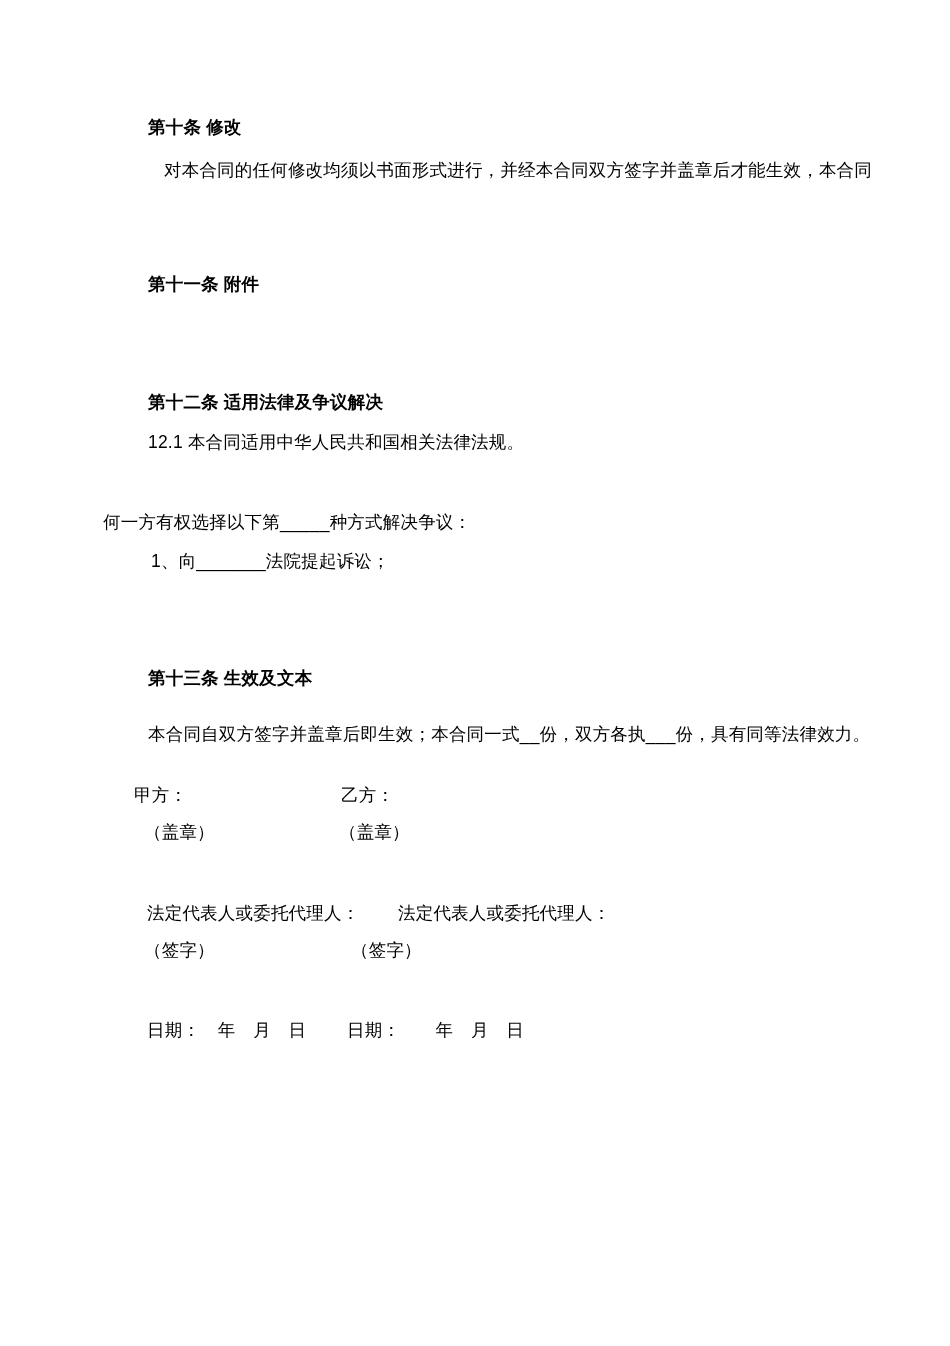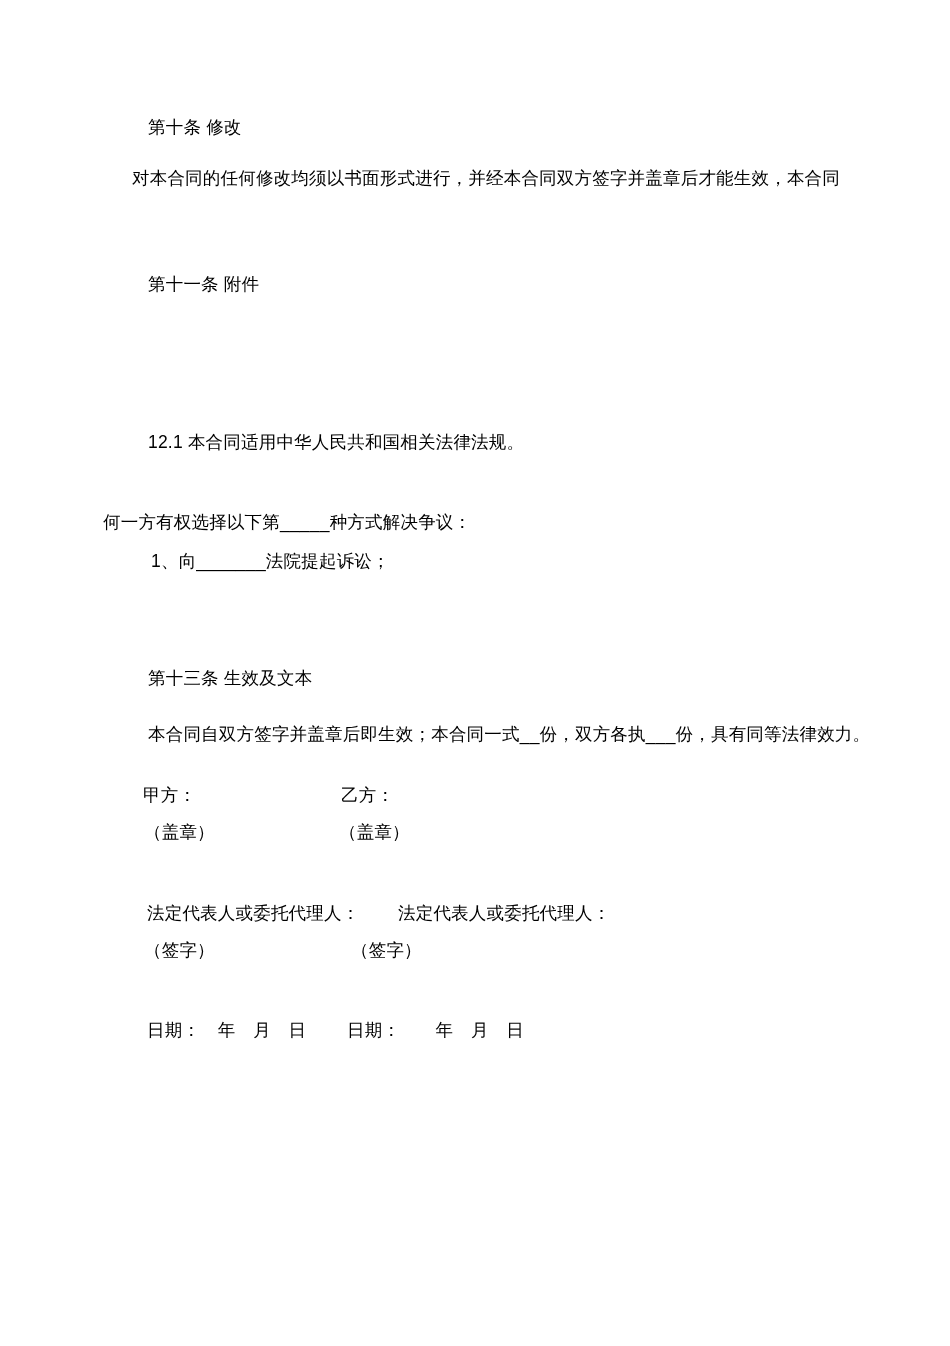--- a/index.html
+++ b/index.html
@@ -18,41 +18,42 @@
   }
   .ln {
     position: absolute;
     white-space: pre;
     font-size: 17.5px;
     line-height: 24px;
     letter-spacing: 0.2px;
     color: #000000;
   }
   .heading {
-    font-weight: 400;
+    font-weight: 700;
   }
 </style>
 </head>
 <body>
 
 <div class="page">
 
   <div class="ln heading" style="top:115px; left:148px;">第十条 修改</div>
-  <div class="ln" style="top:158px; left:132px;margin-top:8px;">对本合同的任何修改均须以书面形式进行，并经本合同双方签字并盖章后才能生效，本合同</div>
+  <div class="ln" style="top:158px; left:164px;">对本合同的任何修改均须以书面形式进行，并经本合同双方签字并盖章后才能生效，本合同</div>
 
   <div class="ln heading" style="top:272px; left:148px;">第十一条 附件</div>
 
+  <div class="ln heading" style="top:390px; left:148px;">第十二条 适用法律及争议解决</div>
   <div class="ln" style="top:430px; left:148px;">12.1 本合同适用中华人民共和国相关法律法规。</div>
   <div class="ln" style="top:510px; left:103px;">何一方有权选择以下第_____种方式解决争议：</div>
   <div class="ln" style="top:549px; left:151px;">1、向_______法院提起诉讼；</div>
 
   <div class="ln heading" style="top:666px; left:148px;">第十三条 生效及文本</div>
   <div class="ln" style="top:706px; left:148px;margin-top:16px;">本合同自双方签字并盖章后即生效；本合同一式__份，双方各执___份，具有同等法律效力。</div>
 
-  <div class="ln" style="top:783px; left:143px;">甲方：</div>
+  <div class="ln" style="top:783px; left:134px;">甲方：</div>
   <div class="ln" style="top:783px; left:341px;">乙方：</div>
 
   <div class="ln" style="top:820px; left:144px;">（盖章）</div>
   <div class="ln" style="top:820px; left:339px;">（盖章）</div>
 
   <div class="ln" style="top:901px; left:147px;">法定代表人或委托代理人：</div>
   <div class="ln" style="top:901px; left:398px;">法定代表人或委托代理人：</div>
 
   <div class="ln" style="top:938px; left:144px;">（签字）</div>
   <div class="ln" style="top:938px; left:351px;">（签字）</div>

